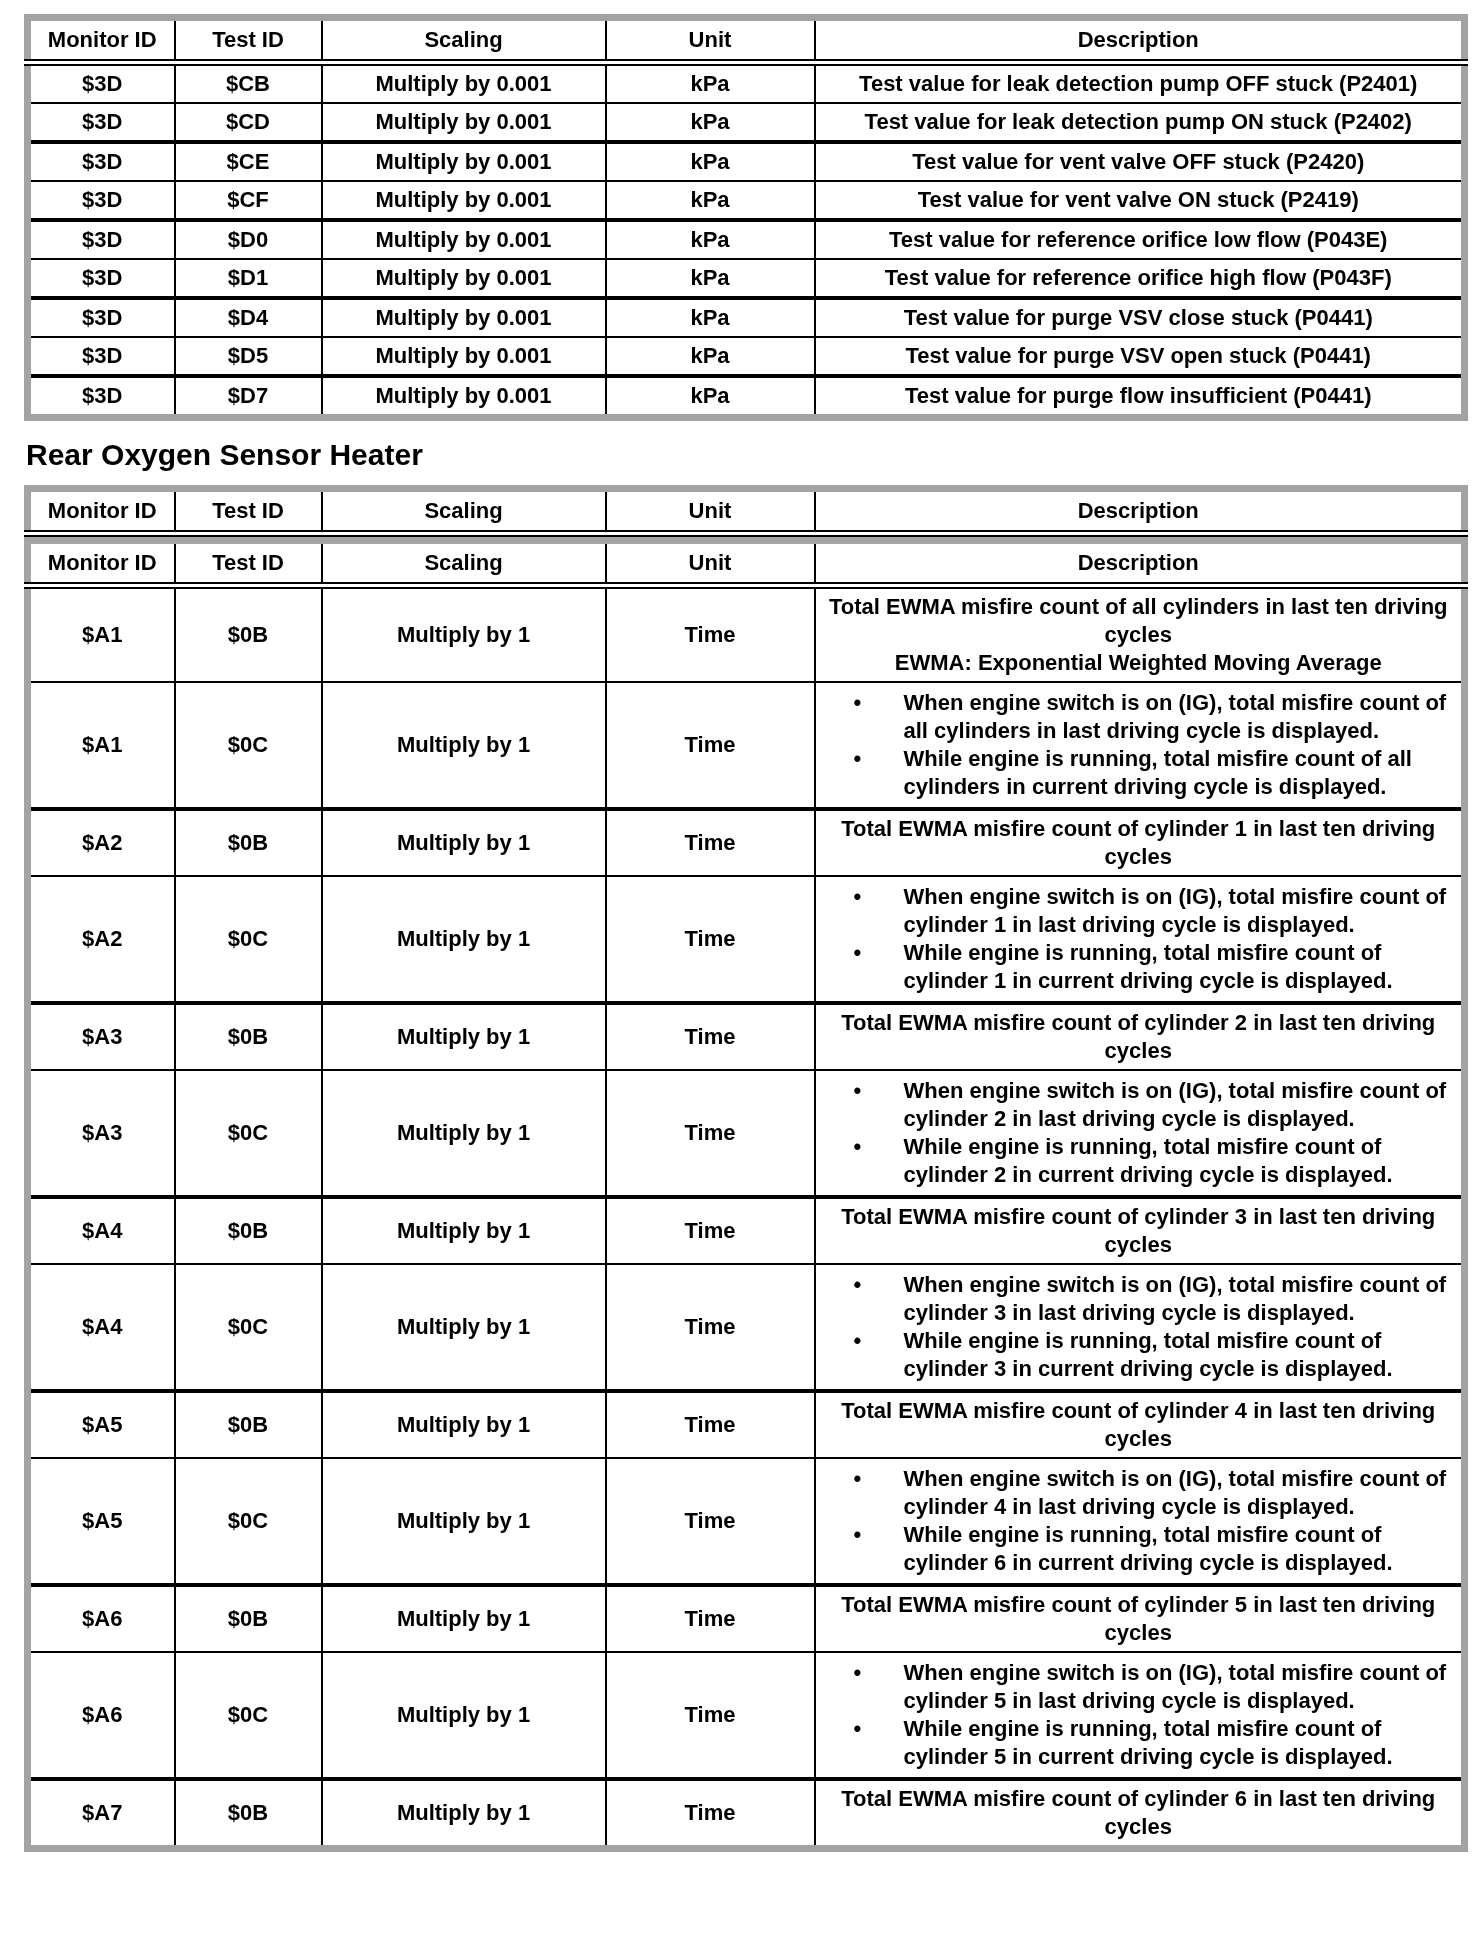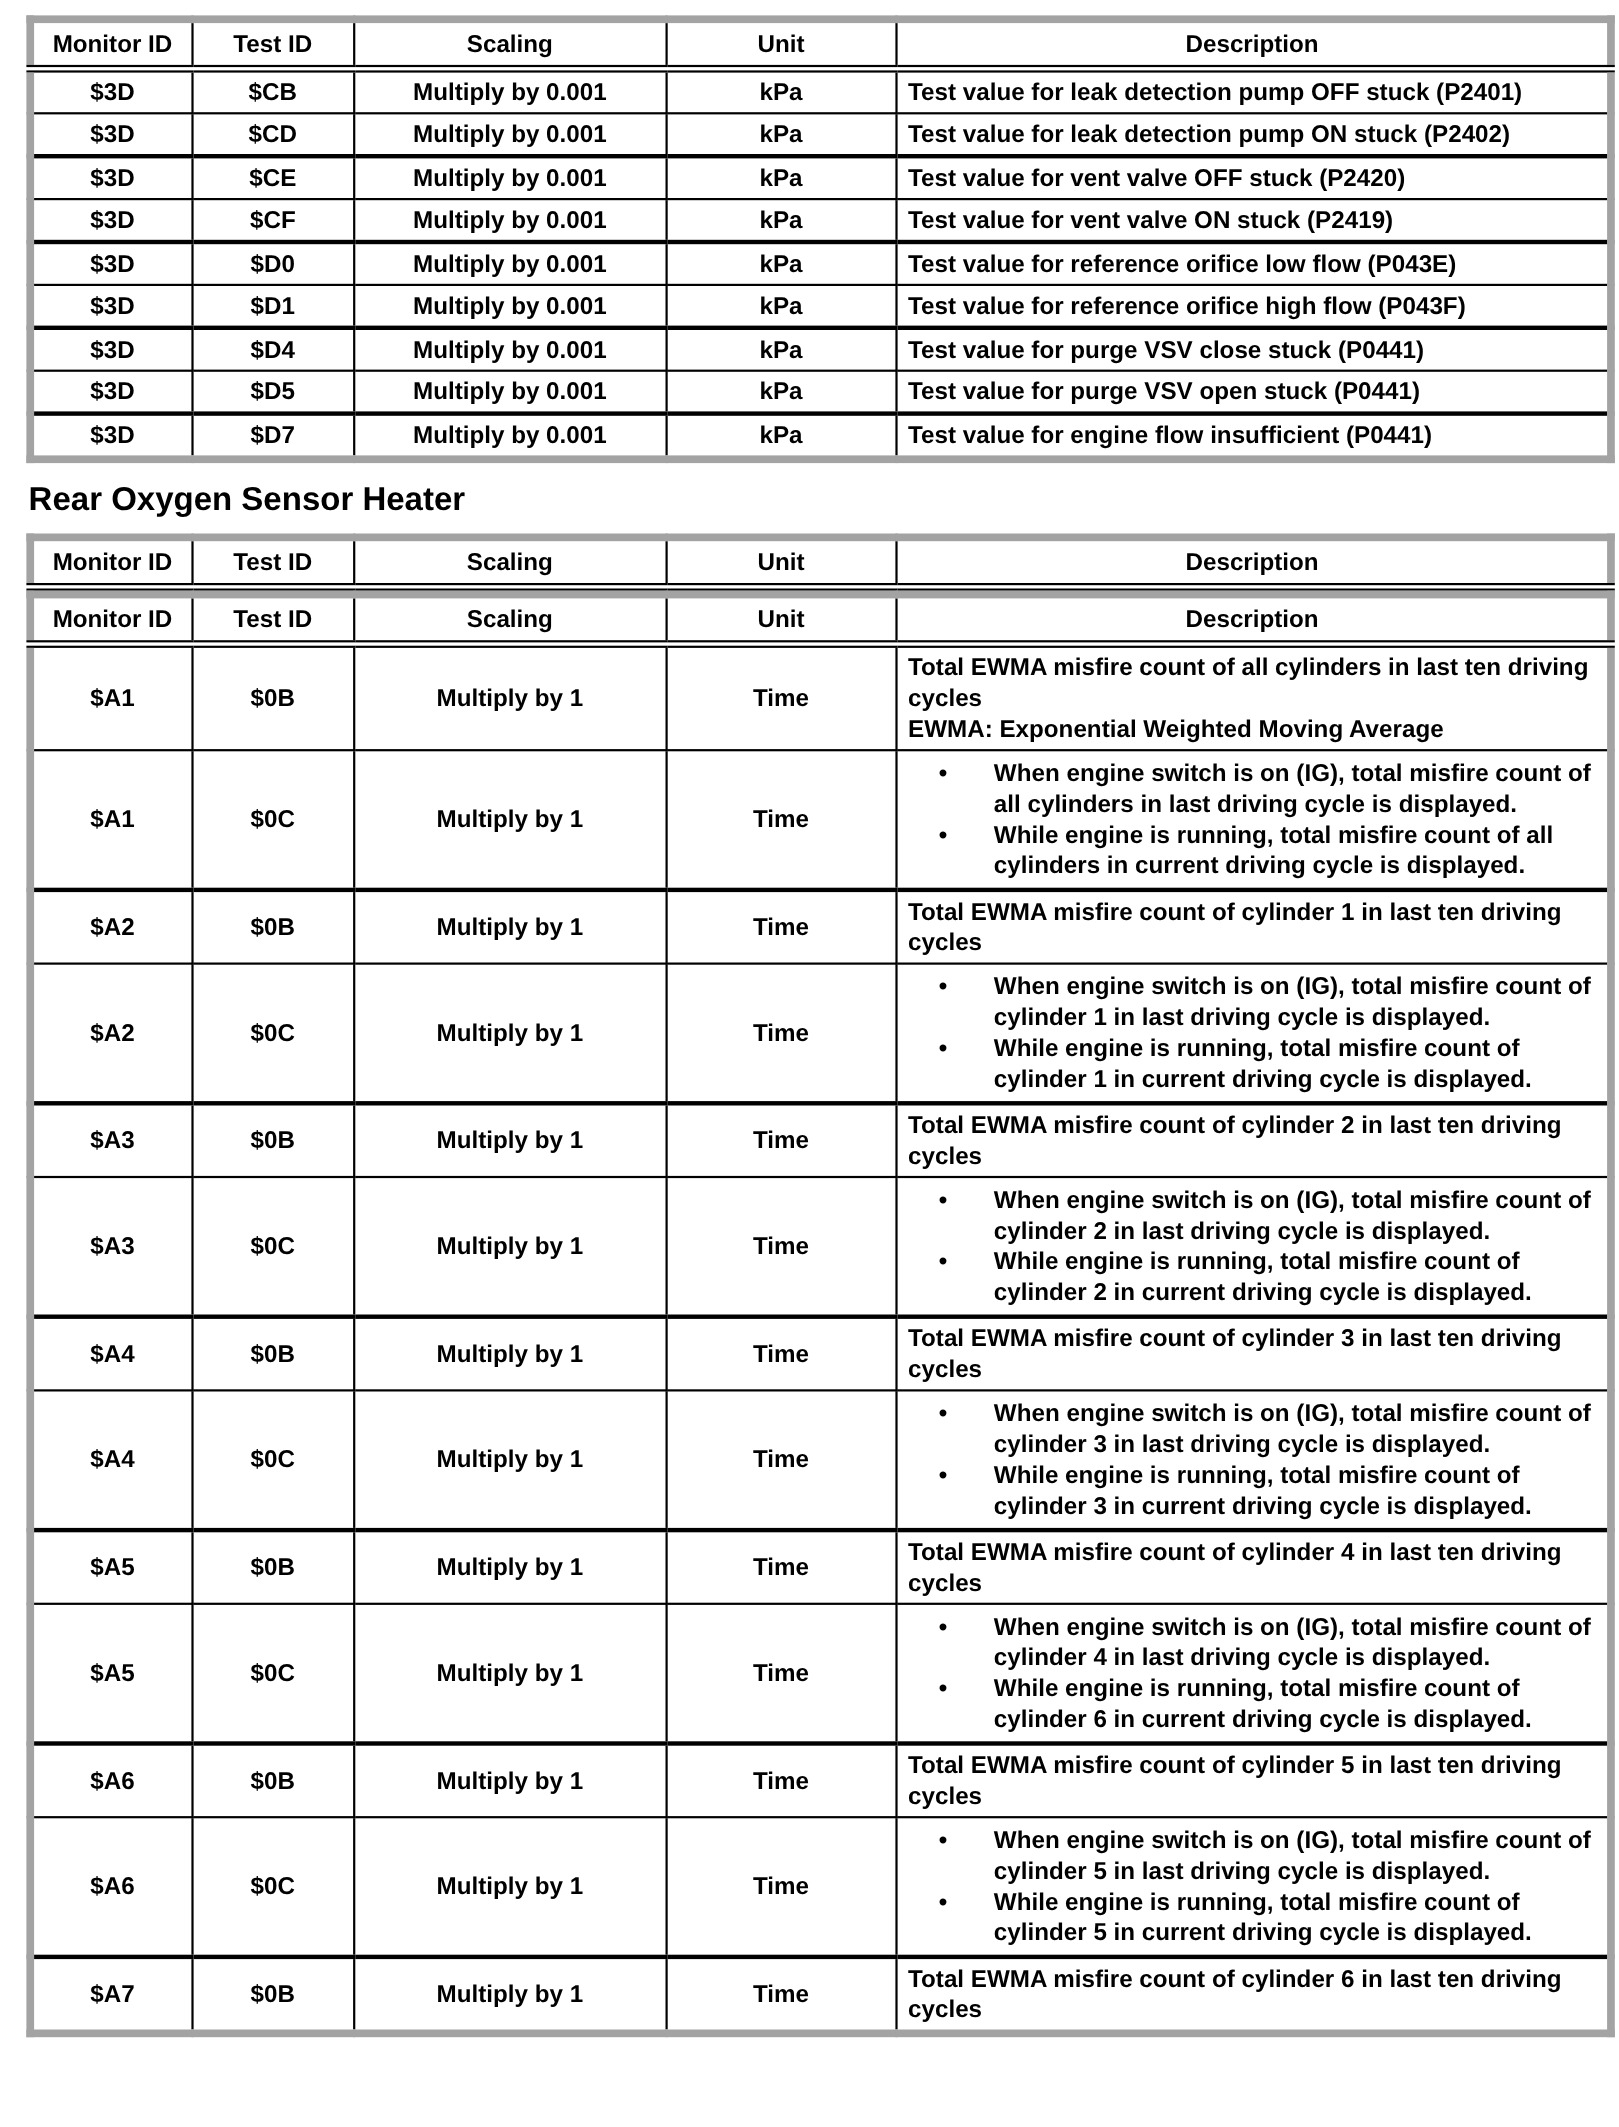--- a/index.html
+++ b/index.html
@@ -44,21 +44,21 @@
   }
   table.data-table th {
     border-bottom: 7px double #000;
     text-align: center;
     height: 41px;
     padding: 5px 8px;
   }
   tr.group-start td { border-top: 4px solid #000; }
   td.c { text-align: center; }
   td.desc { text-align: left; padding: 4px 14px 4px 16px; }
-  td.desc p { margin: 0; }
+  td.desc p { margin: 0; text-align: center; }
   td.desc ul { margin: 2px; padding: 0; list-style: none; }
   td.desc li { position: relative; padding-left: 76px; }
   td.desc li::before {
     content: "\2022";
     position: absolute;
     left: 26px;
     top: 0;
   }
   
   table.t-misfire td { line-height: 28px; padding-top: 4px; padding-bottom: 4px; }
@@ -157,21 +157,21 @@
             <td class="desc">
               <p>Test value for purge VSV open stuck (P0441)</p>
             </td>
           </tr>
           <tr class="group-start">
             <td class="c">$3D</td>
             <td class="c">$D7</td>
             <td class="c">Multiply by 0.001</td>
             <td class="c">kPa</td>
             <td class="desc">
-              <p>Test value for engine flow insufficient (P0441)</p>
+              <p>Test value for purge flow insufficient (P0441)</p>
             </td>
           </tr>
         </tbody>
       </table>
       <div class="section-heading">Rear Oxygen Sensor Heater</div>
       <table class="data-table">
         <colgroup>
           <col style="width: 147px;">
           <col style="width: 147px;">
           <col style="width: 284px;">

